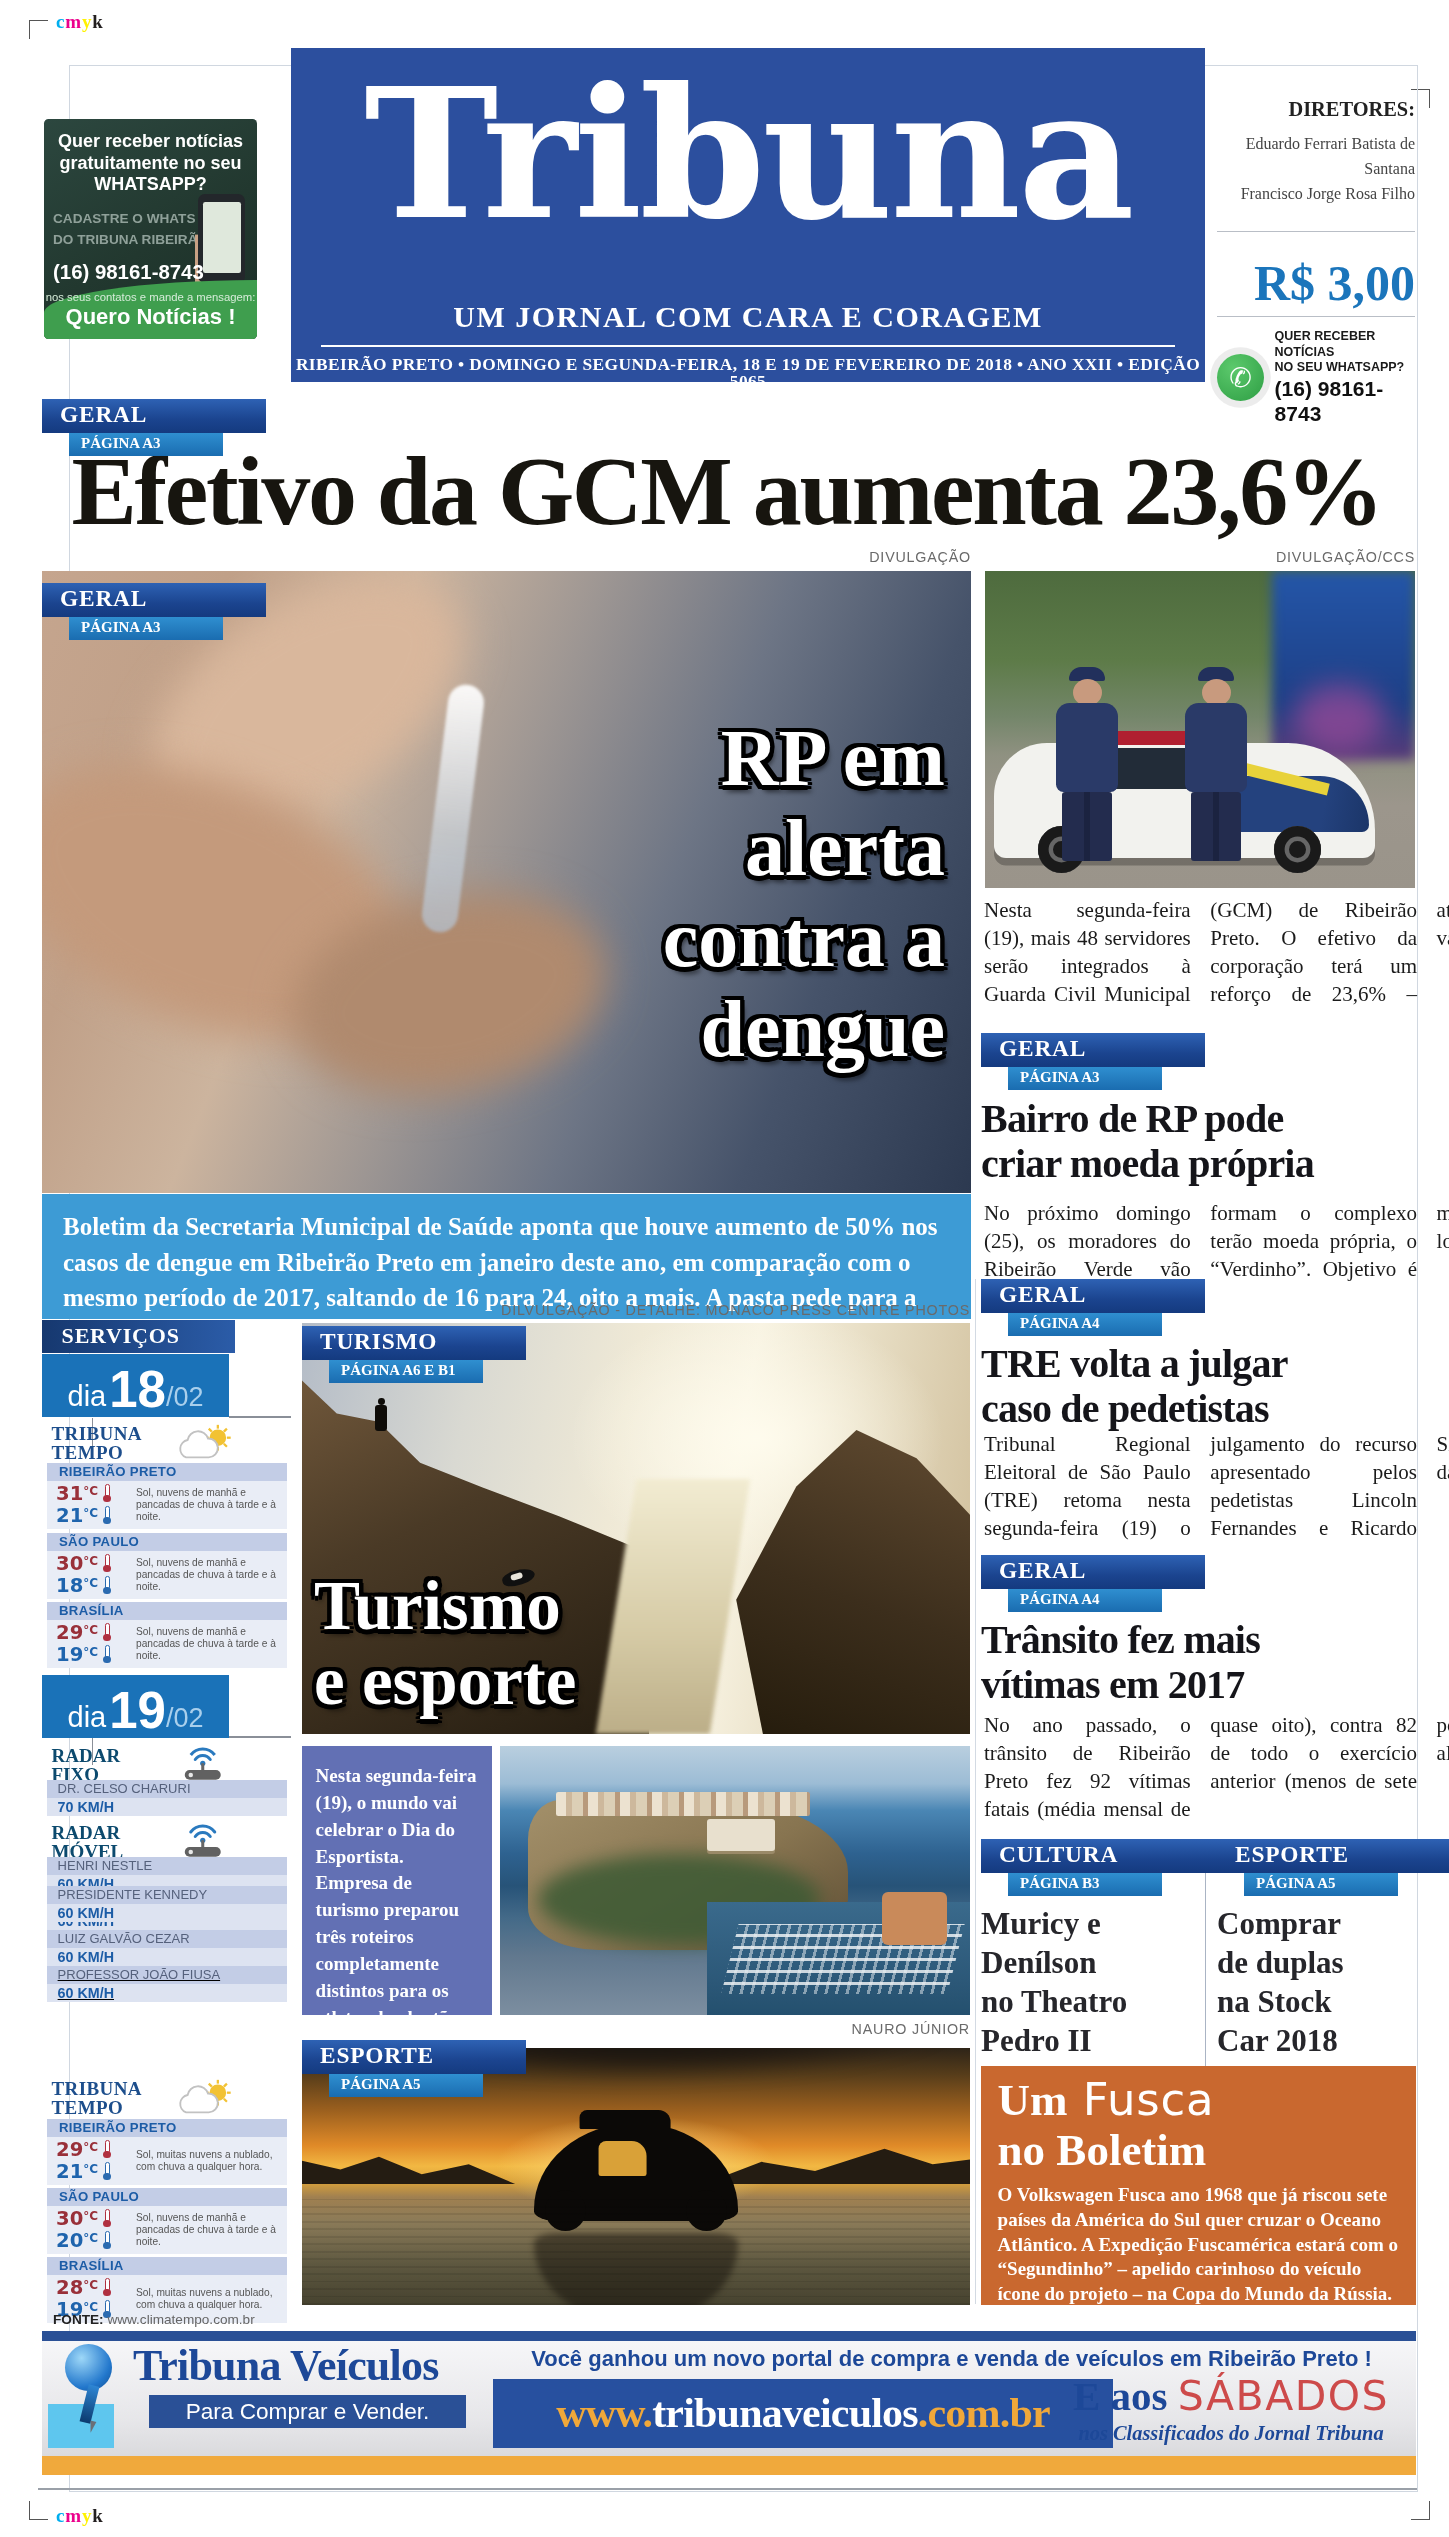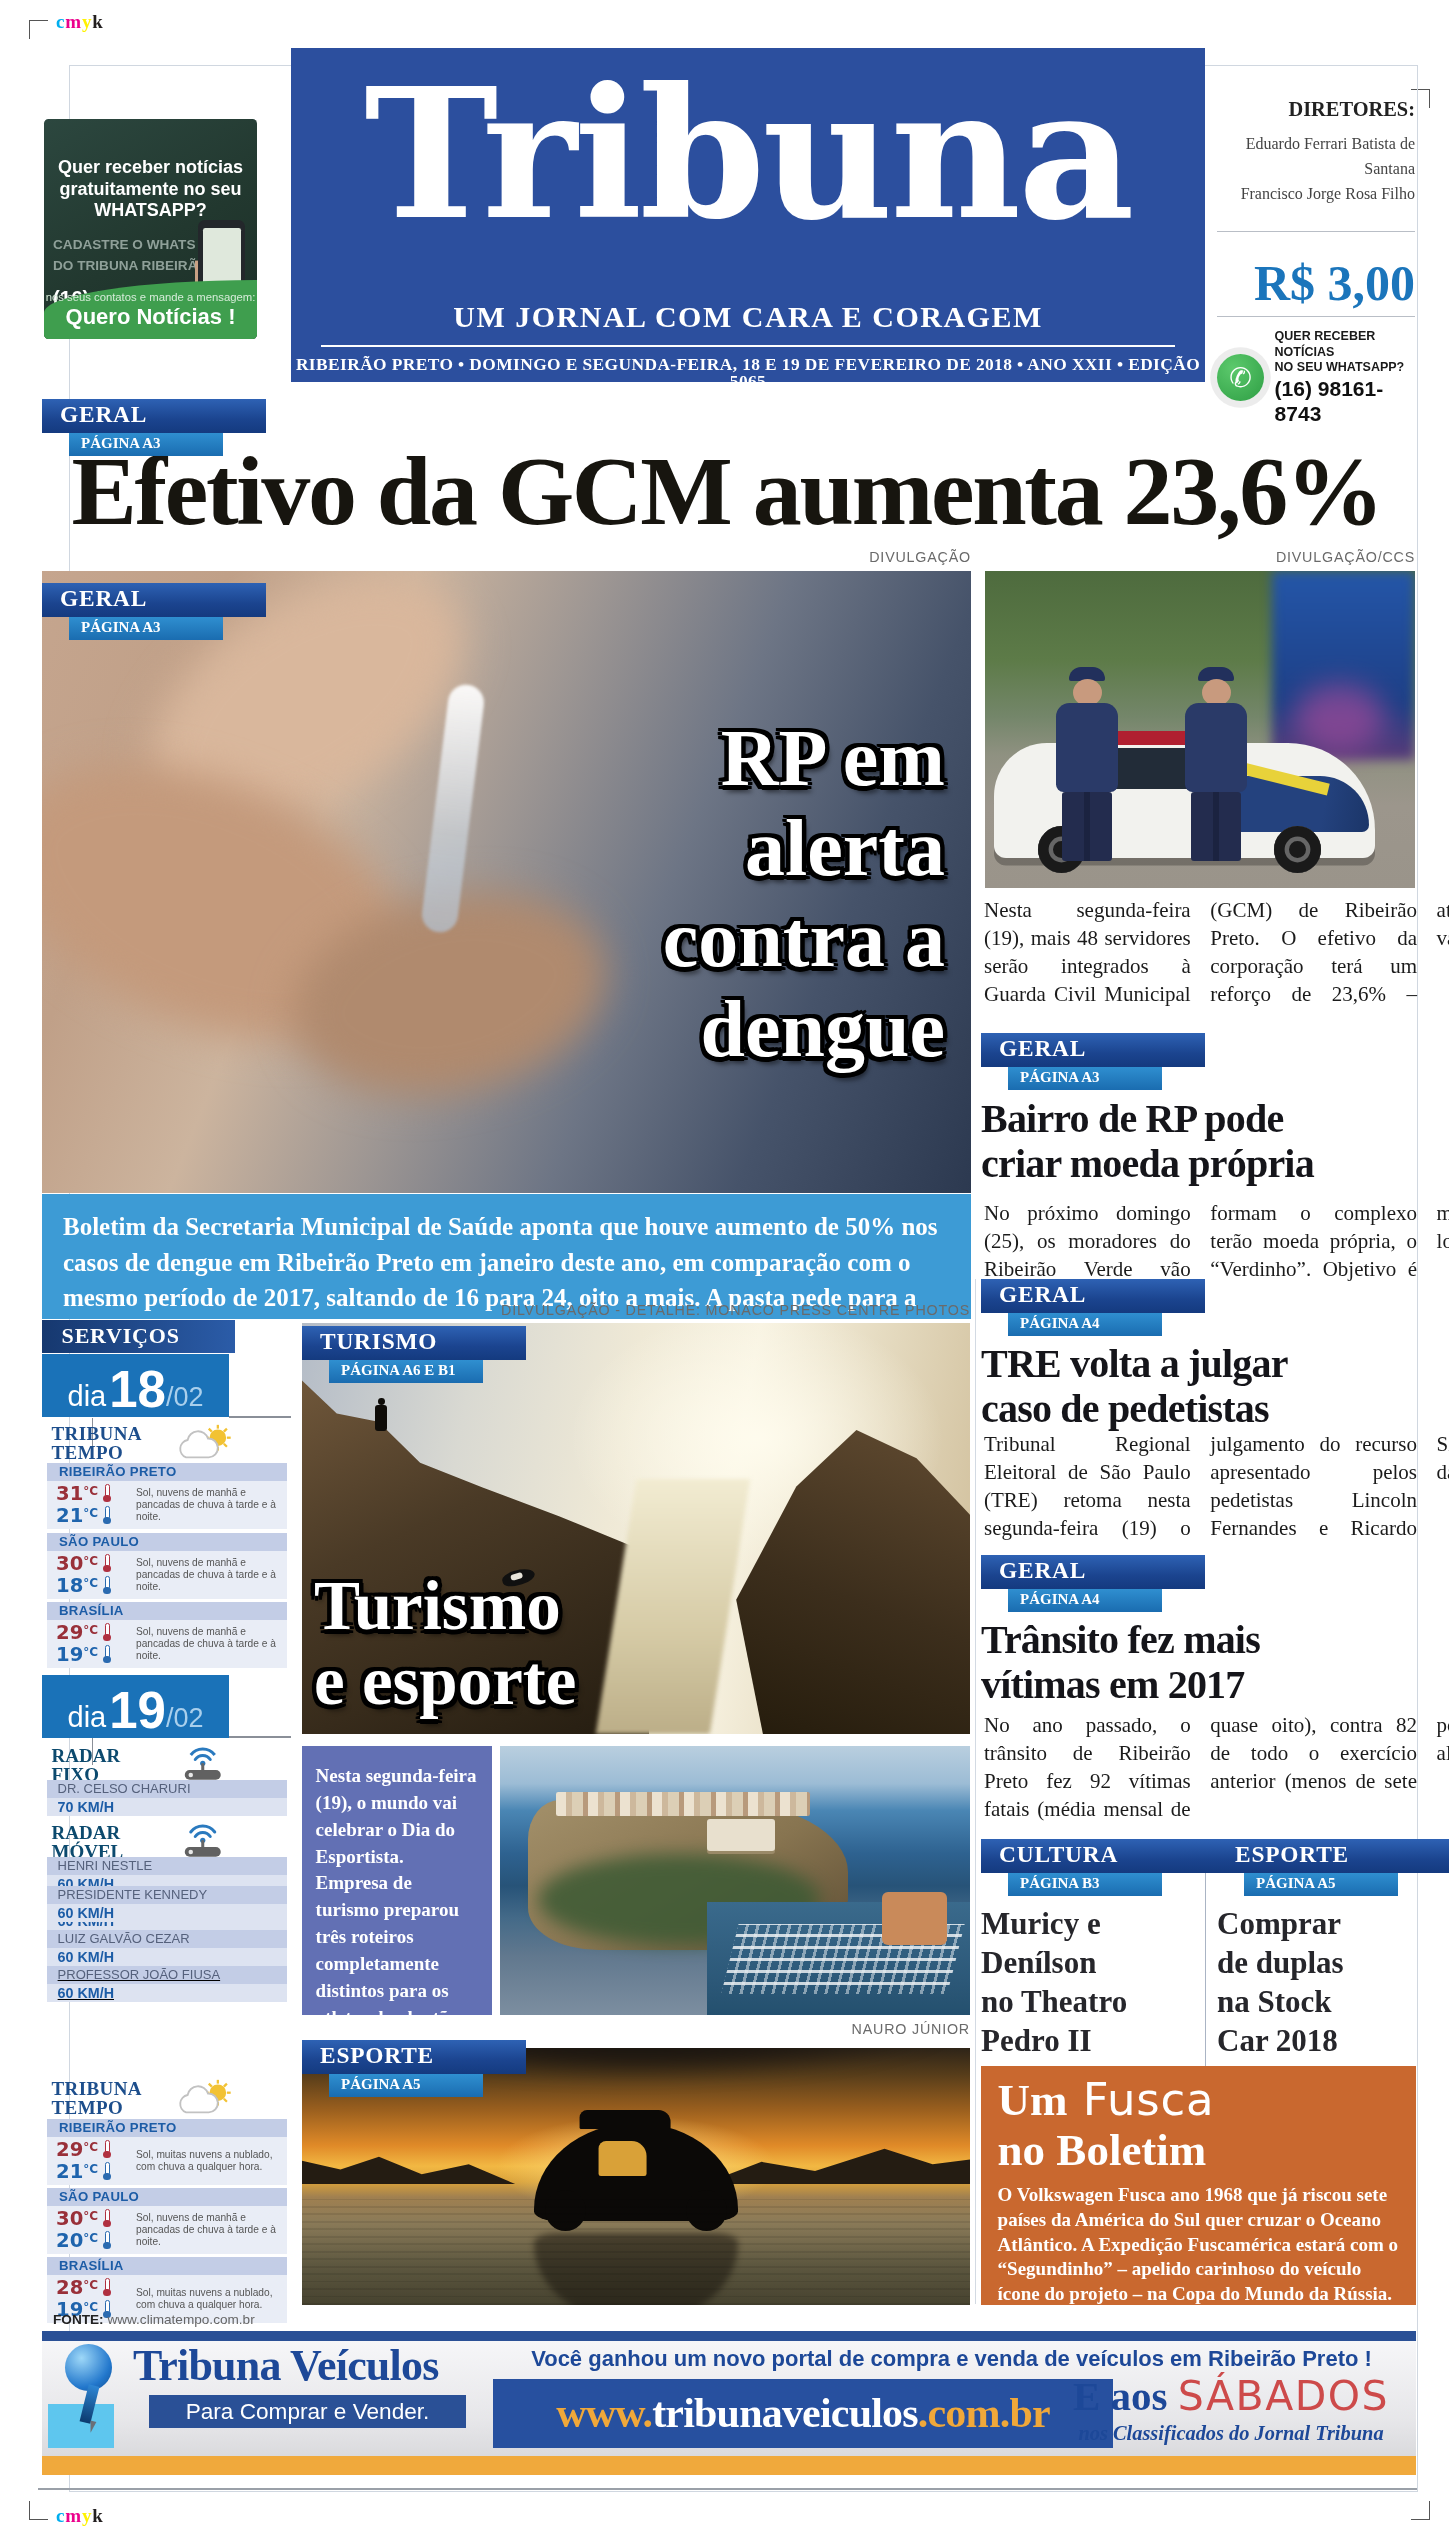--- a/index.html
+++ b/index.html
@@ -37,21 +37,21 @@
   .mwa{left:1217px;top:329px;width:201px;display:flex;align-items:center;gap:10.6px;}
   .wa-icon{width:47px;height:47px;border-radius:50%;background:radial-gradient(circle at 35% 30%,#5cc96c,#2e9e44);
            color:#fff;font:400 27px/47px "DejaVu Sans",sans-serif;text-align:center;flex:0 0 auto;
            box-shadow:0 0 0 6.8px rgba(120,120,120,.14);}
   .mwa-txt{font:700 12.5px/1.25 "Liberation Sans",sans-serif;color:#1a1a1a;}
   .mwa-phone{font:700 21px/1.2 "Liberation Sans",sans-serif;color:#101010;}
 
   
   .wad{left:44px;top:119px;width:213px;height:220px;border-radius:4.5px;overflow:hidden;
        background:linear-gradient(150deg,#2c473f 0%,#22382f 55%,#1b2e27 100%);}
-  .wad-head{padding:12px 10.6px 3px;text-align:center;color:#fff;font:700 18px/1.2 "Liberation Sans",sans-serif;margin-top:26px;}
+  .wad-head{padding:12px 10.6px 3px;text-align:center;color:#fff;font:700 18px/1.2 "Liberation Sans",sans-serif;}
   .wad-mid{position:relative;height:97px;}
   .wad-cad{position:absolute;left:9px;top:10.6px;font:700 13.6px/1.5 "Liberation Sans",sans-serif;color:#8fa099;}
   .wad-phone{position:absolute;left:9px;top:63px;font:700 20.4px/1 "Liberation Sans",sans-serif;color:#fff;}
   .wad-phimg{position:absolute;right:12px;top:-4.5px;width:47px;height:89px;background:#23272b;border-radius:6.8px;
              box-shadow:-13.6px 30px 0 -10.6px #c8a184;}
   .wad-phimg::before{content:"";position:absolute;left:4.5px;top:7.5px;right:4.5px;bottom:10.6px;background:#dfe8dc;border-radius:2.3px;}
   .wad-green{position:absolute;left:0;right:0;bottom:0;height:59px;background:#3f9e4e;
              border-top-left-radius:100% 33px;text-align:center;}
   .wad-gs{margin-top:10.6px;font:400 11.3px/1.2 "Liberation Sans",sans-serif;color:#d6ecd9;}
   .wad-gb{font:700 22px/1.15 "Liberation Sans",sans-serif;color:#fff;}

